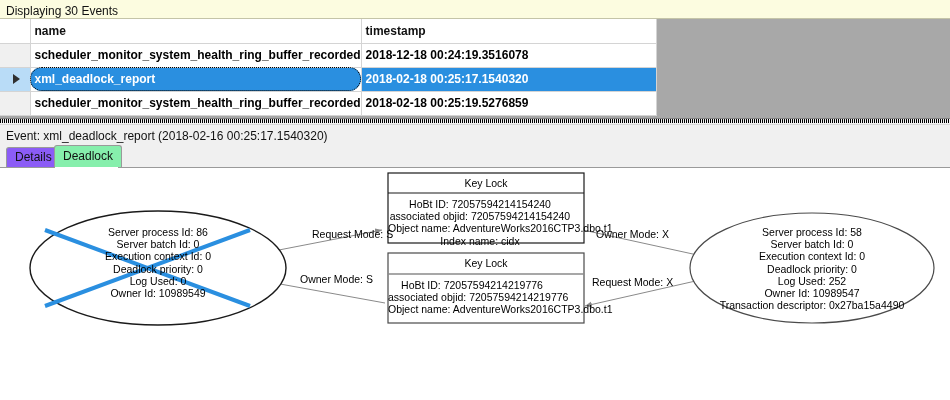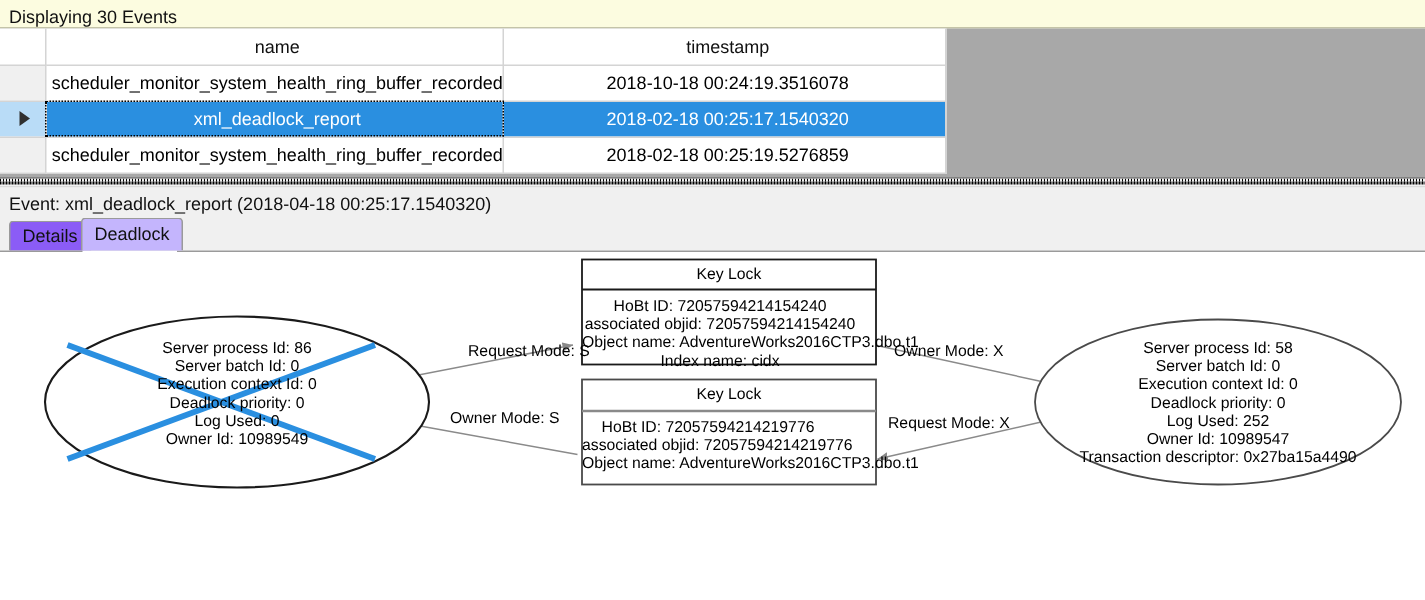--- a/index.html
+++ b/index.html
@@ -13,55 +13,55 @@
   .banner{
     height:19px;background:#fcfce0;border-bottom:1px solid #c4c4a8;
     display:flex;align-items:flex-end;padding-left:6px;
     font-size:12px;color:#111;box-sizing:border-box;
   }
   
   .grid-wrap{position:relative;height:100px;background:#a8a8a8;border-bottom:1px solid #828282;box-sizing:border-box;}
   table.grid{border-collapse:collapse;table-layout:fixed;background:#fff;}
   table.grid td,table.grid th{
     border-right:1px solid #d4d4d4;border-bottom:1px solid #d4d4d4;
-    font-weight:normal;font-size:12px;text-align:center;
+    font-weight:bold;font-size:12px;text-align:left;
     padding:0 0 0 4px;height:24px;box-sizing:border-box;
     white-space:nowrap;overflow:hidden;
   }
   .col-sel{width:30px;background:#f0f0f0;border-right:1px solid #d4d4d4;}
   .col-name{width:280px;}
   .col-ts{width:295px;}
   thead td{background:#fff;color:#111;border-bottom:1px solid #c8c8c8;}
   thead td.col-sel{background:#fff;}
   tr.row-sel td{background:#2a8fe0;color:#fff;}
   tr.row-sel td.col-sel{background:#b9dcf7;}
   .tri{
     width:0;height:0;border-left:7px solid #303030;
     border-top:5px solid transparent;border-bottom:5px solid transparent;
     margin-left:9px;
   }
-  .cell-focus{outline:1px dotted #000;outline-offset:-1px;}
+  .cell-focus{outline:1px dotted #000;outline-offset:-1px;border-radius:12px;}
   .splitter{
     height:5px;background:#f0f0f0;
     background-image:repeating-linear-gradient(90deg,#000 0 1px,transparent 1px 2px),
                      repeating-linear-gradient(90deg,transparent 0 1px,#000 1px 2px);
     background-size:2px 2px,2px 2px;
     background-position:0 0,1px 2px;
     background-repeat:repeat-x,repeat-x;
     border-bottom:1px solid #d9d9d9;
   }
   
   .event-line{padding:4px 0 3px 6px;font-size:12px;color:#111;background:#f0f0f0;}
   .tabs{position:relative;height:21px;background:#f0f0f0;padding-left:6px;box-sizing:border-box;}
   .tab{
     position:absolute;bottom:0;height:19px;line-height:18px;
     padding:0 8px;font-size:12px;border:1px solid #9a9a9a;
     border-bottom:none;border-radius:3px 3px 0 0;background:#8b5cf6;color:#111;
   }
-  .tab.sel{background:#c4b5fd;height:21px;line-height:20px;border-color:#9a9a9a;z-index:3;}
+  .tab.sel{background:#86efac;height:21px;line-height:20px;border-color:#9a9a9a;z-index:3;}
   .tabstrip-line{height:1px;background:#9a9a9a;position:relative;}
   .tabstrip-line .gap{position:absolute;top:0;height:1px;background:#fff;}
   
   .canvas{position:relative;height:calc(400px - 19px - 100px - 6px - 21px - 21px - 1px);background:#fff;overflow:hidden;}
   .canvas svg{position:absolute;left:0;top:0;}
   .node-text{position:absolute;text-align:center;font-size:10.5px;line-height:12.2px;color:#000;white-space:nowrap;}
   .kl-title{position:absolute;text-align:center;font-size:10.5px;line-height:12px;color:#000;}
   .edge-label{position:absolute;font-size:10.5px;color:#000;white-space:nowrap;}
 </style>
 </head>
@@ -77,41 +77,41 @@
       <tr>
         <td class="col-sel"></td>
         <td class="col-name">name</td>
         <td class="col-ts">timestamp</td>
       </tr>
     </thead>
     <tbody>
       <tr>
         <td class="col-sel"></td>
         <td class="col-name">scheduler_monitor_system_health_ring_buffer_recorded</td>
-        <td class="col-ts">2018-10-18 00:24:19.3516078</td>
+        <td class="col-ts">2018-12-18 00:24:19.3516078</td>
       </tr>
       <tr class="row-sel">
         <td class="col-sel">
           <div class="tri"></div>
         </td>
         <td class="col-name cell-focus">xml_deadlock_report</td>
         <td class="col-ts">2018-02-18 00:25:17.1540320</td>
       </tr>
       <tr>
         <td class="col-sel"></td>
         <td class="col-name">scheduler_monitor_system_health_ring_buffer_recorded</td>
         <td class="col-ts">2018-02-18 00:25:19.5276859</td>
       </tr>
     </tbody>
   </table>
 </div>
 
 <div class="splitter"></div>
 
-<div class="event-line">Event: xml_deadlock_report (2018-04-18 00:25:17.1540320)</div>
+<div class="event-line">Event: xml_deadlock_report (2018-02-16 00:25:17.1540320)</div>
 
 <div class="tabs">
   <div class="tab" style="left:6px;">Details</div>
   <div class="tab sel" style="left:54px;">Deadlock</div>
 </div>
 <div class="tabstrip-line">
   <div class="gap" style="left:55px;width:63px;"></div>
 </div>
 
 <div class="canvas">

